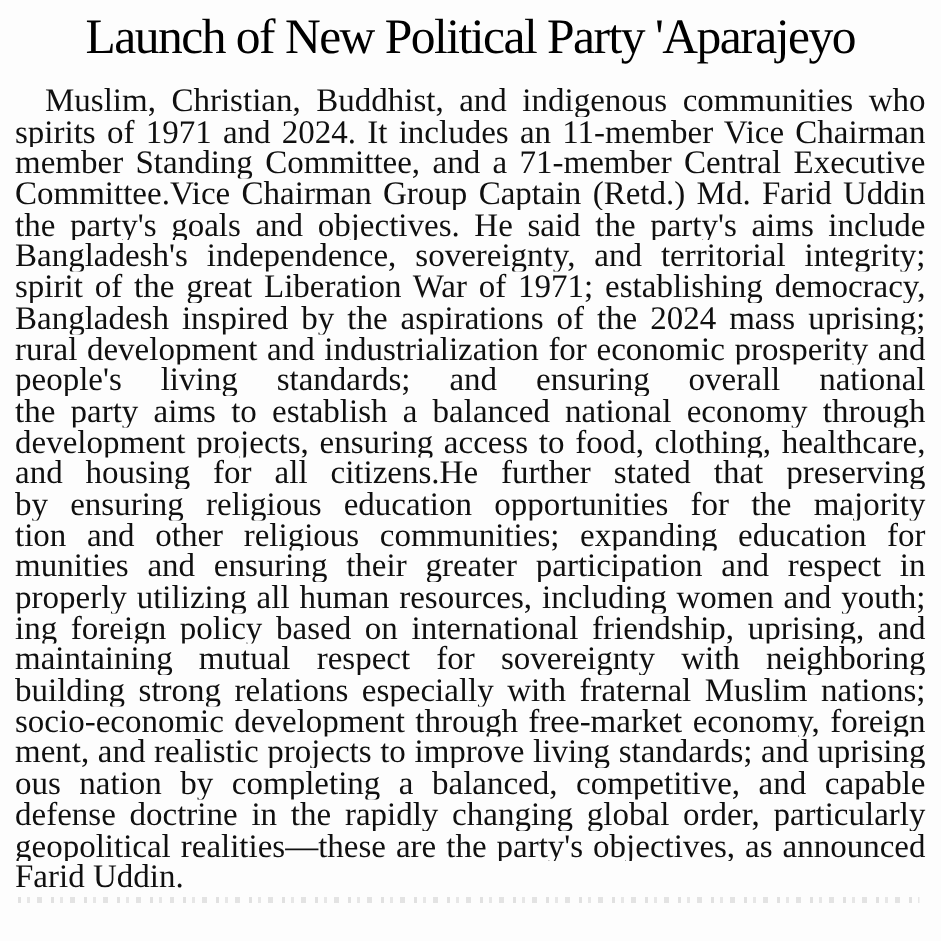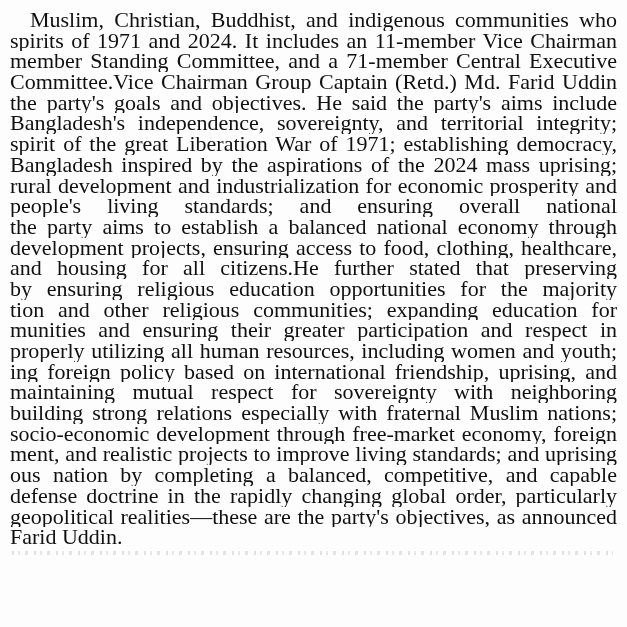--- a/index.html
+++ b/index.html
@@ -54,20 +54,21 @@
       #bfbfbf 0 2px, transparent 2px 6px,
       #cccccc 6px 8px, transparent 8px 13px,
       #c4c4c4 13px 16px, transparent 16px 22px
     );
   }
 </style>
 </head>
 <body style="background: rgb(253, 253, 253);">
 
 <main class="page">
+  <h1 class="headline" style="color: rgb(0, 0, 0);">Launch of New Political Party 'Aparajeyo</h1>
 
   <section class="article">
       <div class="line first">Muslim, Christian, Buddhist, and indigenous communities who embody the</div>
       <div class="line">spirits of 1971 and 2024. It includes an 11-member Vice Chairman Council, a 24-</div>
       <div class="line">member Standing Committee, and a 71-member Central Executive</div>
       <div class="line">Committee.Vice Chairman Group Captain (Retd.) Md. Farid Uddin highlighted</div>
       <div class="line">the party's goals and objectives. He said the party's aims include protecting</div>
       <div class="line">Bangladesh's independence, sovereignty, and territorial integrity; upholding the</div>
       <div class="line">spirit of the great Liberation War of 1971; establishing democracy, human rights,</div>
       <div class="line">Bangladesh inspired by the aspirations of the 2024 mass uprising; prioritizing</div>

